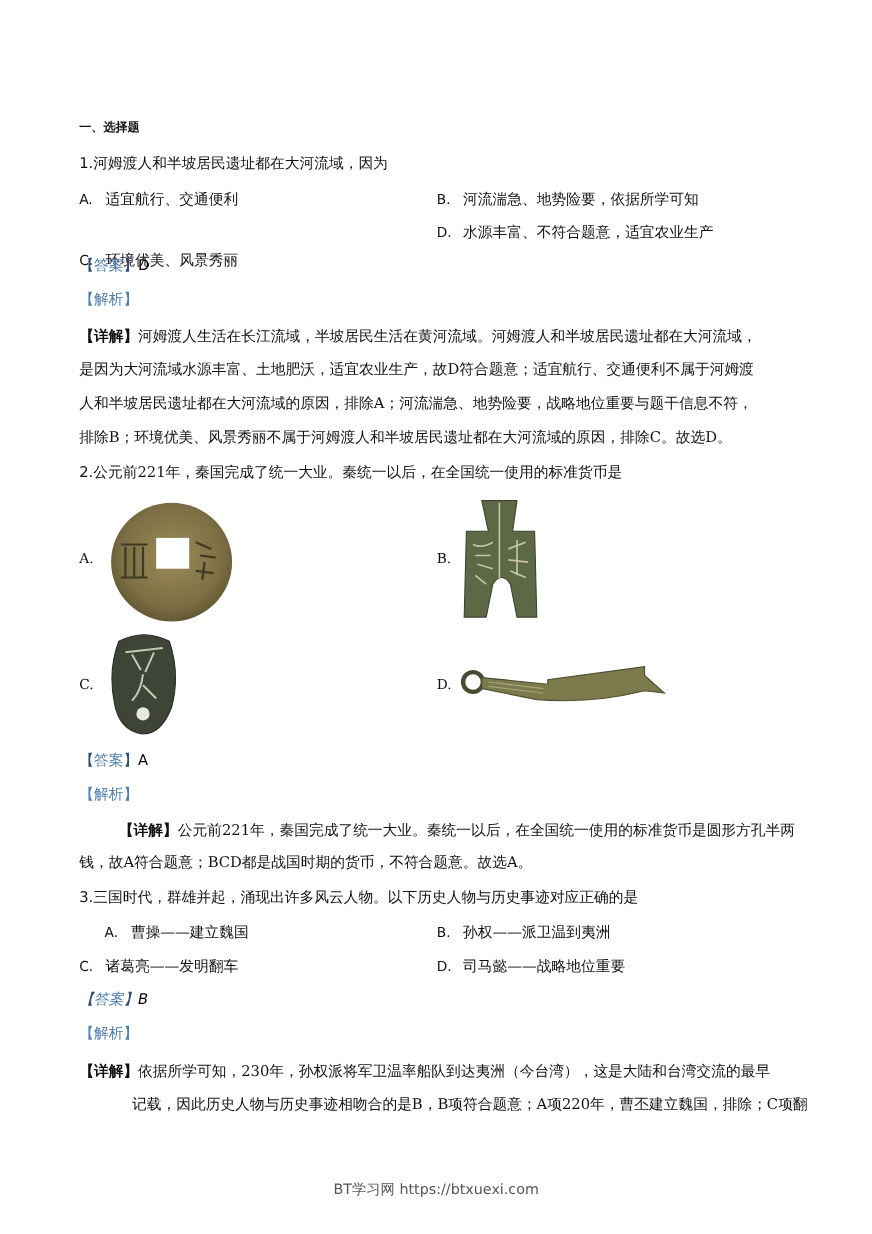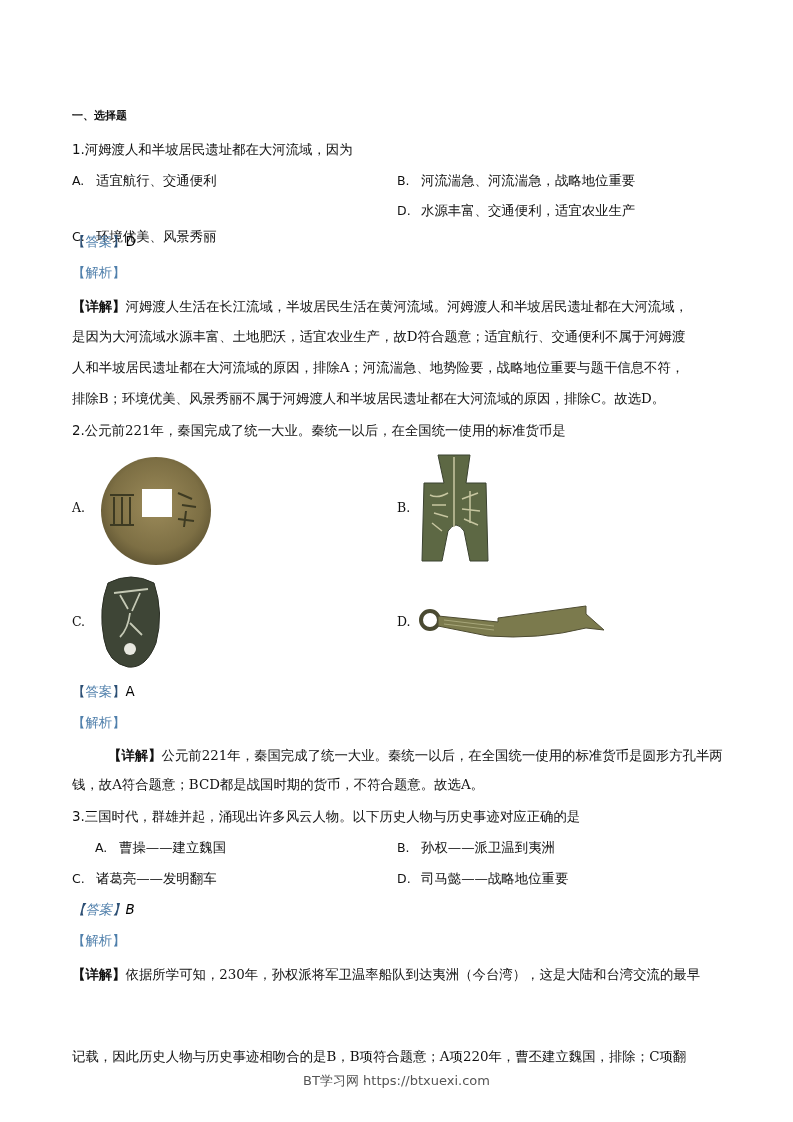--- a/index.html
+++ b/index.html
@@ -29,27 +29,27 @@
 
   <div class="section">一、选择题</div>
 
   <div class="line" style="top:141px;">
     <span class="sans">1.</span><span>河姆渡人和半坡居民遗址都在大河流域，因为</span>
   </div>
   <div class="opt" style="left:72px; top:172px;">
     <span class="letter">A.</span><span>适宜航行、交通便利</span>
   </div>
   <div class="opt" style="left:397px; top:172px;">
-    <span class="letter">B.</span><span>河流湍急、河流湍急，战略地位重要</span>
+    <span class="letter">B.</span><span>河流湍急、地势险要，依据所学可知</span>
   </div>
   <div class="opt" style="left:72px; top:202px;margin-top:26px;">
     <span class="letter">C.</span><span>环境优美、风景秀丽</span>
   </div>
   <div class="opt" style="left:397px; top:202px;">
-    <span class="letter">D.</span><span>水源丰富、交通便利，适宜农业生产</span>
+    <span class="letter">D.</span><span>水源丰富、不符合题意，适宜农业生产</span>
   </div>
   <div class="line tag" style="top:233px;">
     <span class="br">【</span><span>答案</span><span class="br">】</span><span class="ans-val">D</span>
   </div>
   <div class="line tag" style="top:264px;">【解析】</div>
   <div class="line detail" style="top:297px;">
     <span class="br">【详解】</span><span>河姆渡人生活在长江流域，半坡居民生活在黄河流域。河姆渡人和半坡居民遗址都在大河流域，</span>
   </div>
   <div class="line" style="top:328px;">是因为大河流域水源丰富、土地肥沃，适宜农业生产，故D符合题意；适宜航行、交通便利不属于河姆渡</div>
   <div class="line" style="top:359px;">人和半坡居民遗址都在大河流域的原因，排除A；河流湍急、地势险要，战略地位重要与题干信息不符，</div>
@@ -129,16 +129,16 @@
   <div class="opt" style="left:397px; top:870px;">
     <span class="letter">D.</span><span>司马懿——战略地位重要</span>
   </div>
   <div class="line tag" style="top:901px;font-style:italic;">
     <span class="br">【</span><span>答案</span><span class="br">】</span><span class="ans-val">B</span>
   </div>
   <div class="line tag" style="top:932px;">【解析】</div>
   <div class="line detail" style="top:965px;">
     <span class="br">【详解】</span><span>依据所学可知，230年，孙权派将军卫温率船队到达夷洲（今台湾），这是大陆和台湾交流的最早</span>
   </div>
-  <div class="line" style="top:1048px;">记载，因此历史人物与历史事迹相吻合的是B，B项符合题意；A项220年，曹丕建立魏国，排除；C项翻</div>
+  <div class="line" style="top:996px;margin-left:48px;">记载，因此历史人物与历史事迹相吻合的是B，B项符合题意；A项220年，曹丕建立魏国，排除；C项翻</div>
 
   <div class="footer">BT学习网 https://btxuexi.com</div>
 </div>
 
 </body></html>

